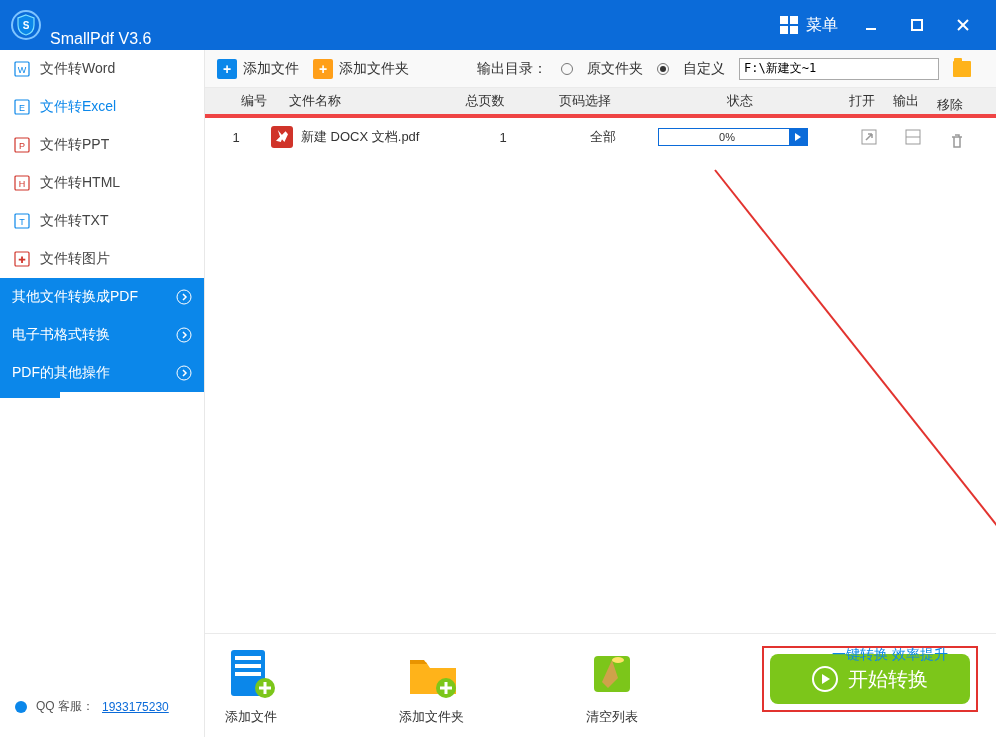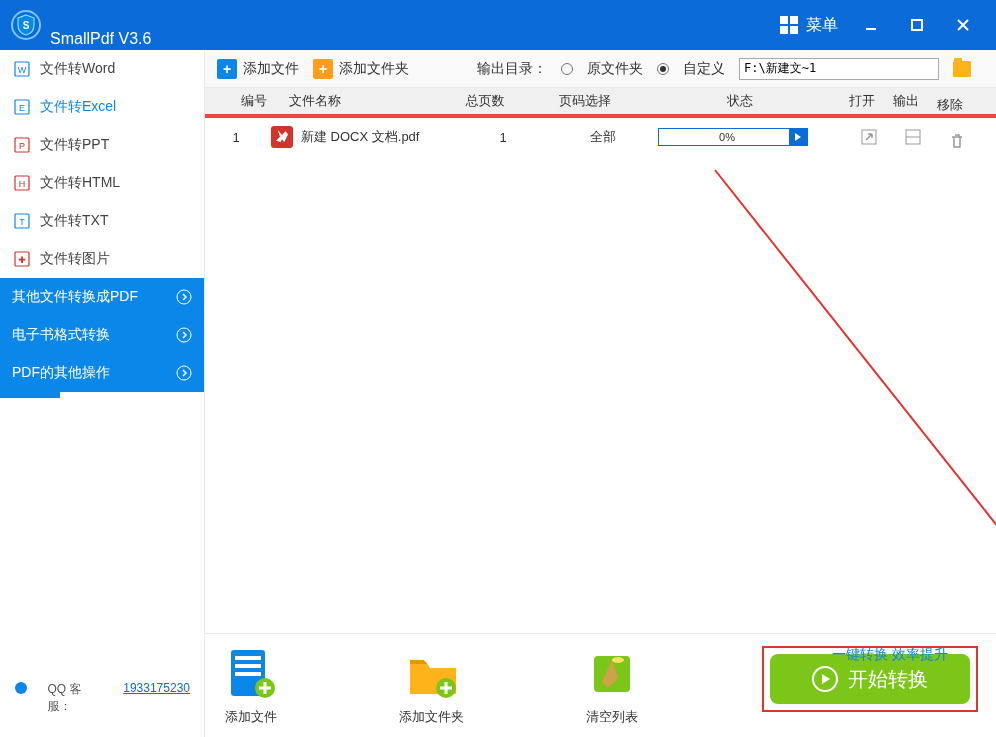--- a/index.html
+++ b/index.html
@@ -17,21 +17,21 @@
   .win-btn svg { stroke: #fff; }
 
   .body { flex: 1; display: flex; min-height: 0; }
 
   .sidebar { width: 205px; background: #fff; display: flex; flex-direction: column; border-right: 1px solid #e8e8e8; }
   .side-header { height: 38px; background: #0b87ea; color: #fff; display: flex; align-items: center; justify-content: space-between; padding: 0 12px; font-size: 14px; cursor: pointer; }
   .side-item { height: 38px; display: flex; align-items: center; gap: 10px; padding: 0 14px; font-size: 14px; color: #444; cursor: pointer; }
   .side-item.active { color: #0b87ea; }
   .side-item .licon { width: 16px; height: 16px; display:flex; align-items:center; justify-content:center; }
   .side-footer { margin-top: auto; padding: 0 14px 16px; font-size: 12px; color: #555; }
-  .side-footer .row { display: flex; align-items: flex-start; gap: 20px; padding: 6px 0; }
+  .side-footer .row { display: flex; align-items: center; gap: 8px; padding: 6px 0; }
   .side-footer a { color: #0b6bd9; text-decoration: underline; cursor: pointer; }
 
   .main { flex: 1; display: flex; flex-direction: column; min-width: 0; }
 
   .toolbar { height: 38px; display: flex; align-items: center; padding: 0 12px; gap: 14px; background: #f9f9f9; border-bottom: 1px solid #eaeaea; font-size: 14px; color: #333; }
   .tbtn { display: flex; align-items: center; gap: 6px; cursor: pointer; }
   .tb-plus { width: 20px; height: 20px; display:flex; align-items:center; justify-content:center; color:#fff; font-weight:700; border-radius:2px; }
   .blue { background:#0b87ea; }
   .orange { background:#ff9f19; }
   .tool-spacer { width: 40px; }

